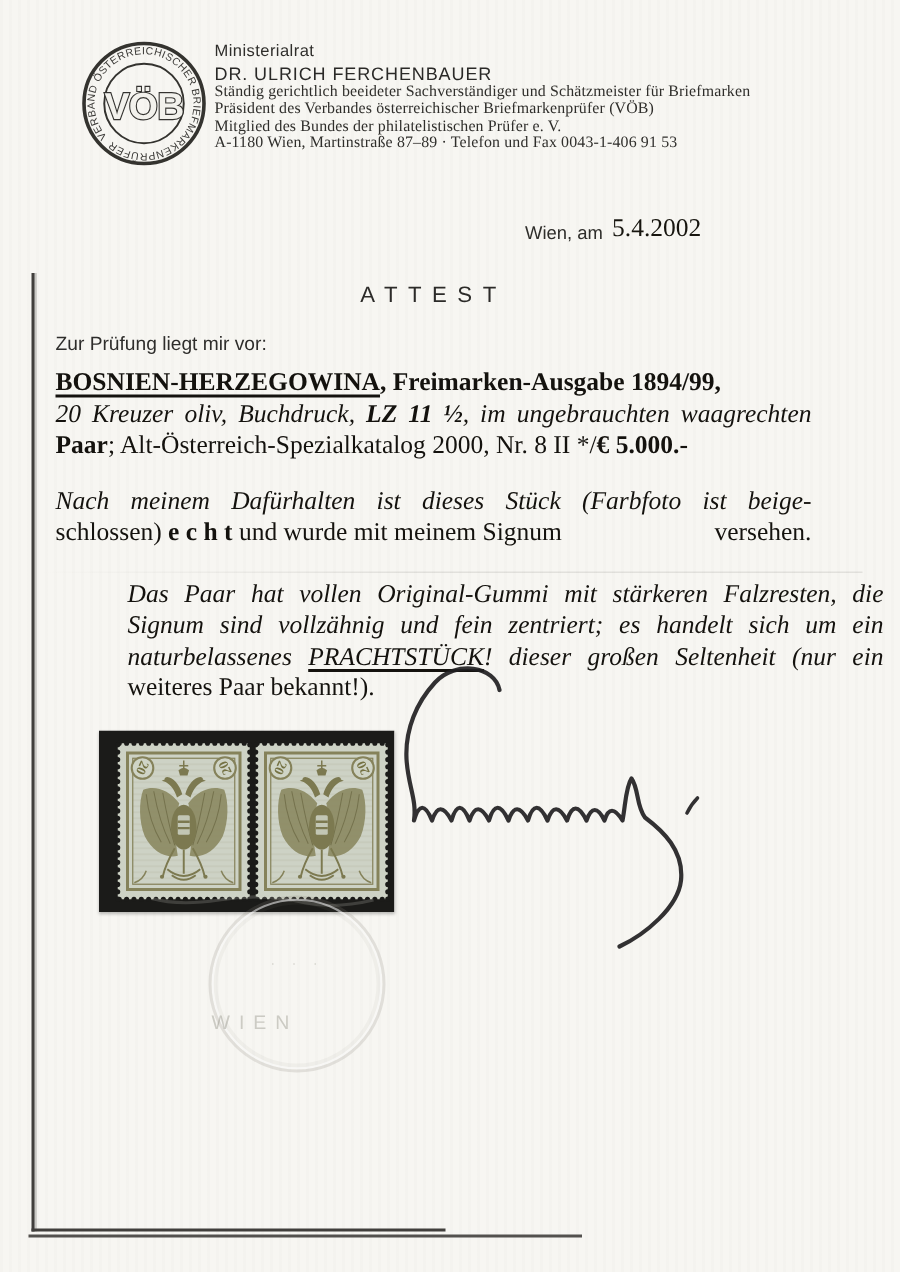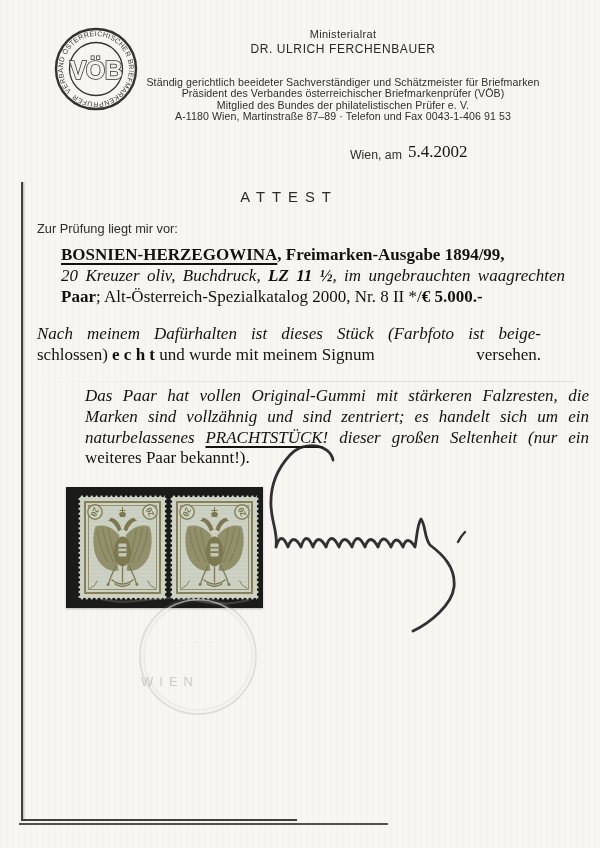--- a/index.html
+++ b/index.html
@@ -7,39 +7,39 @@
     position:relative; width:600px; height:848px; margin:0 auto;
     background:#f7f6f2;
     background-image:repeating-linear-gradient(90deg, rgba(60,60,50,.016) 0 2px, transparent 2px 6px);
     overflow:hidden;
     font-family:"Liberation Sans", sans-serif;
     color:#1b1a18;
   }
   .abs{position:absolute;}
 
   
-  .letterhead{left:143px; top:28px; width:400px; text-align:center; color:#2f2e2b;}
+  .letterhead{left:143px; top:28px; width:400px; text-align:left; color:#2f2e2b;}
   .lh-pre{font-size:11px; letter-spacing:.3px;}
   .lh-name{font-size:12px; letter-spacing:.6px; margin-top:2px; color:#2a2927; white-space:nowrap;}
-  .lh-lines{margin-top:21px;}
+  .lh-lines{margin-top:0;font-family:Liberation Serif, serif;}
   .lh-line{font-size:10.6px; line-height:11.4px; letter-spacing:.1px; white-space:nowrap;}
 
   
   .place{left:350px; top:148px; font-size:12.3px; color:#2f2e2b;}
   .date{left:408px; top:142px; font-family:"Liberation Serif", serif; font-size:17px; color:#17150f;}
 
   
   .attest{left:37px; top:189px; width:504px; text-align:center; font-size:14.8px;
           letter-spacing:7px; color:#2c2b29;}
   .intro{left:37px; top:221px; font-size:12.8px; color:#2e2d2b;}
 
   
   .para{left:37px; width:504px; font-family:"Liberation Serif", serif;
         font-size:17px; line-height:20.8px; color:#14120e;}
-  .p1{top:245px;margin-left:24px;} .p2{top:324px;} .p3{top:386px;margin-left:48px;}
+  .p1{top:245px;} .p2{top:324px;} .p3{top:386px;margin-left:48px;}
   .just{text-align:justify; text-align-last:justify;font-style:italic;}
   .split-line{display:flex; justify-content:space-between;}
   .b{font-weight:bold;}
   .u{text-decoration:underline; text-decoration-thickness:1.5px; text-underline-offset:2.5px;}
 
   
   .frame-left{left:21px; top:182px; width:2px; height:639px; background:#413f3c; box-shadow:1.5px 0 0 rgba(65,63,60,.25);}
   .frame-bottom-a{left:21px; top:819px; width:276px; height:1.8px; background:#413f3c;}
   .frame-bottom-b{left:19px; top:823px; width:369px; height:1.7px; background:#53514e;}
   .fold{left:25px; top:381px; width:550px; height:1px;
@@ -103,21 +103,21 @@
   <div class="abs para p2">
     <div class="just">Nach meinem Dafürhalten ist dieses Stück (Farbfoto ist beige-</div>
     <div class="split-line">
       <span><span>schlossen) </span><span class="b">e c h t</span><span> und wurde mit meinem Signum</span></span>
       <span>versehen.</span>
     </div>
   </div>
 
   <div class="abs para p3">
     <div class="just">Das Paar hat vollen Original-Gummi mit stärkeren Falzresten, die</div>
-    <div class="just">Marken sind vollzähnig und sind zentriert; es handelt sich um ein</div>
+    <div class="just">Signum sind vollzähnig und fein zentriert; es handelt sich um ein</div>
     <div class="just"><span>naturbelassenes </span><span class="u">PRACHTSTÜCK</span><span>! dieser großen Seltenheit (nur ein</span></div>
     <div>weiteres Paar bekannt!).</div>
   </div>
 
   <svg class="abs photo" width="197" height="121" viewBox="0 0 197 121">
     <defs>
       <pattern id="hl" width="4" height="4" patternUnits="userSpaceOnUse">
         <path d="M0,2 H4" stroke="#8e8b64" stroke-width="0.45" opacity="0.55"></path>
       </pattern>
       <g id="stampUnit">

